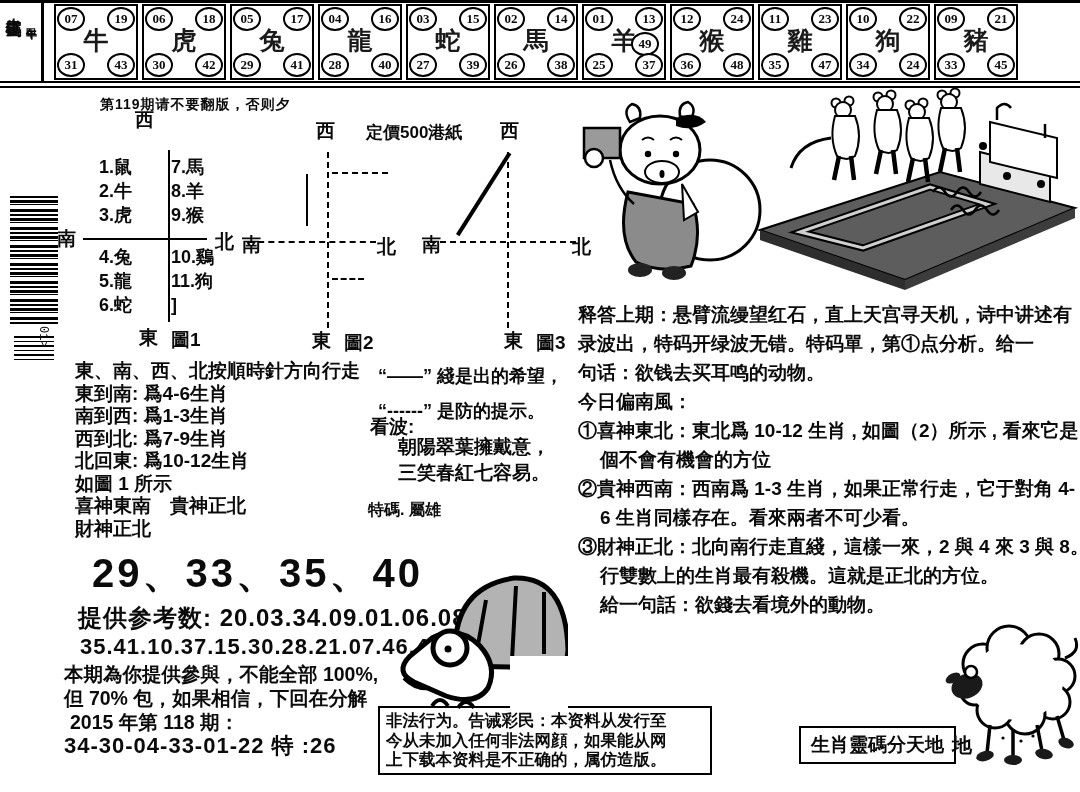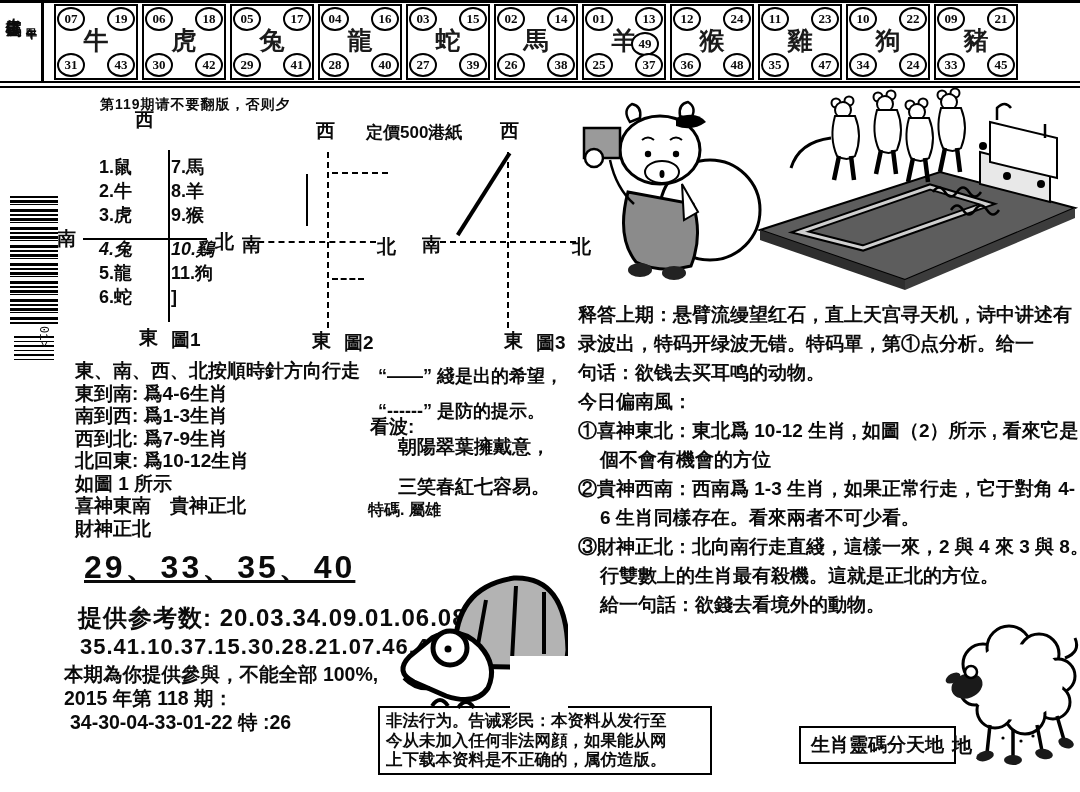--- a/index.html
+++ b/index.html
@@ -30,36 +30,36 @@
 
   
   .dlab{position:absolute;font-size:19px;font-weight:700;}
   .vline{position:absolute;width:0;border-left:2px solid #000;}
   .hline{position:absolute;height:0;border-top:2px solid #000;}
   .vdash{position:absolute;width:0;border-left:2px dashed #000;}
   .hdash{position:absolute;height:0;border-top:2px dashed #000;}
   .diag3{position:absolute;left:36px;top:122px;width:97px;border-top:4px solid #000;
          transform:rotate(-57.6deg);transform-origin:0 0;}
   .zlist{position:absolute;font-size:18px;font-weight:700;line-height:24px;white-space:nowrap;}
-  .zlist .tline:nth-child(4){margin-top:10px;font-style:italic;}
+  .zlist .tline:nth-child(4){margin-top:18px;}
 
   
   .tline{white-space:nowrap;}
   #title{left:100px;top:96px;font-size:14px;font-weight:700;letter-spacing:1px;}
   #price{left:366px;top:121px;font-size:17px;font-weight:700;}
   #rules{left:75px;top:360px;font-size:19px;font-weight:700;line-height:22.5px;}
   #legend1{left:378px;top:364px;font-size:18px;font-weight:700;}
   #legend2{left:378px;top:391px;font-size:18px;font-weight:700;margin-top:8px;}
   #kanbo-h{left:370px;top:414px;font-size:19px;font-weight:700;}
   #poem1{left:398px;top:434px;font-size:19px;font-weight:700;}
-  #poem2{left:398px;top:460px;font-size:19px;font-weight:700;margin-top:14px;}
+  #poem2{left:398px;top:460px;font-size:19px;font-weight:700;}
   #tema{left:368px;top:500px;font-size:16px;font-weight:700;}
   #analysis{left:578px;top:300px;width:502px;font-size:19px;font-weight:700;line-height:29px;}
   #analysis .ind{padding-left:22px;}
-  #bignums{left:84px;top:546px;font-size:32px;font-weight:700;letter-spacing:3px;text-decoration:underline;}
+  #bignums{left:92px;top:546px;font-size:40px;font-weight:700;letter-spacing:3px;}
   #ref1{left:78px;top:602px;font-size:24px;font-weight:700;letter-spacing:1px;}
   #ref2{left:80px;top:634px;font-size:22px;font-weight:700;letter-spacing:1px;}
   #note{left:64px;top:662px;font-size:19.5px;font-weight:700;line-height:24px;}
   #note .tline:nth-child(3){padding-left:6px;}
   #note .tline:nth-child(4){font-size:22px;letter-spacing:1px;}
   #warnbox{left:378px;top:706px;width:334px;border:2px solid #000;padding:3px 6px;
            box-sizing:border-box;font-size:16.5px;font-weight:700;line-height:19.5px;background:#fff;}
   #footbox{left:799px;top:726px;border:2px solid #000;padding:4px 10px;
            font-size:19px;font-weight:700;background:#fff;}
   #footchar{left:952px;top:732px;font-size:20px;font-weight:700;}
@@ -251,20 +251,21 @@
     <div class="tline">③財神正北：北向南行走直綫，這樣一來，2 與 4 來 3 與 8。</div>
     <div class="tline ind">行雙數上的生肖最有殺機。這就是正北的方位。</div>
     <div class="tline ind">給一句話：欲錢去看境外的動物。</div>
   </div>
 
 <div class="abs" id="bignums">29、33、35、40</div>
 <div class="abs" id="ref1">提供参考数: 20.03.34.09.01.06.08.</div>
 <div class="abs" id="ref2">35.41.10.37.15.30.28.21.07.46.49</div>
 <div class="abs" id="note">
     <div class="tline">本期為你提供參與，不能全部 100%,</div>
+    <div class="tline">但 70% 包，如果相信，下回在分解</div>
     <div class="tline">2015 年第 118 期：</div>
     <div class="tline">34-30-04-33-01-22 特 :26</div>
   </div>
 
 <div class="abs" id="warnbox">
     <div class="tline">非法行为。告诫彩民：本资料从发行至</div>
     <div class="tline">今从未加入任何非法网顔，如果能从网</div>
     <div class="tline">上下载本资料是不正确的，属仿造版。</div>
   </div>
 <div class="abs" id="footbox">生肖靈碼分天地</div>

